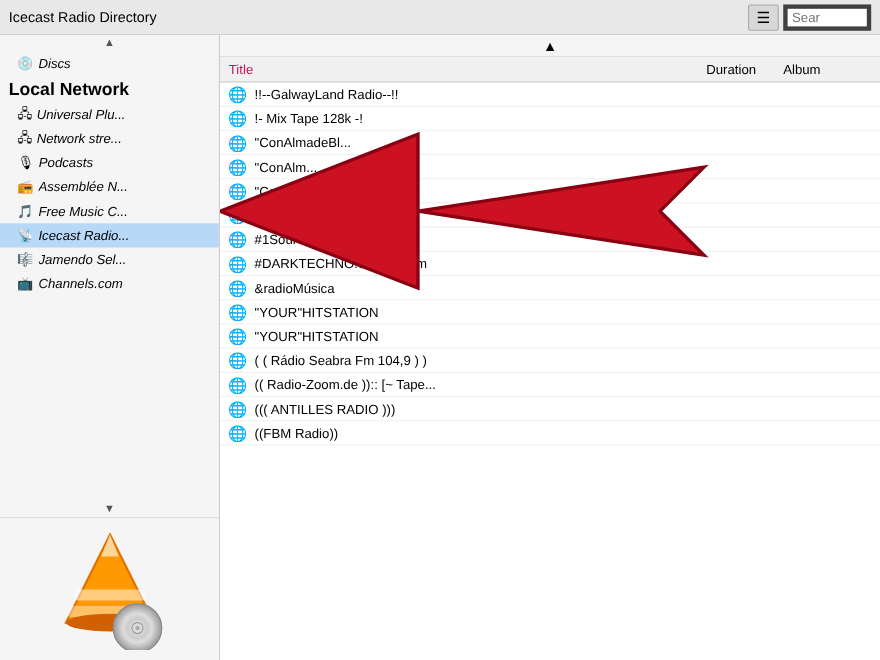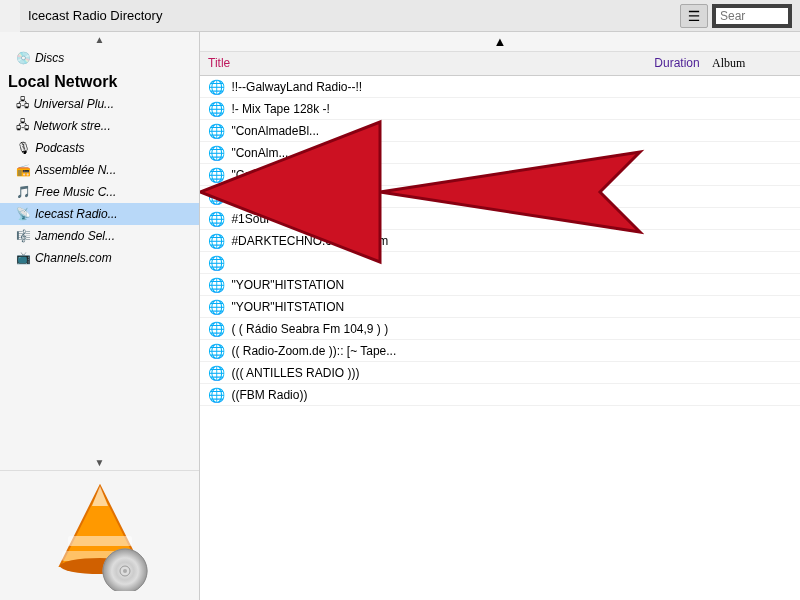--- a/index.html
+++ b/index.html
@@ -14,21 +14,20 @@
 
     
     .title-bar {
       display: flex;
       align-items: center;
       justify-content: space-between;
       background: #e8e8e8;
       border-bottom: 1px solid #ccc;
       padding: 4px 8px;
       height: 32px;
-      margin-left: 20px;
     }
     .title-bar-left {
       display: flex;
       align-items: center;
       gap: 6px;
     }
     .title-text {
       font-size: 13px;
       font-weight: normal;
       color: #000;
@@ -168,27 +167,25 @@
       padding: 4px 8px;
       font-size: 12px;
       font-weight: normal;
     }
     .col-title {
       flex: 1;
       color: #be185d;
     }
     .col-duration {
       width: 70px;
-      color: #4c1d95;
-      text-align: center;
+      color: #000000;
     }
     .col-album {
       width: 80px;
       color: #000;
-      font-family: Liberation Serif, serif;
     }
     .content-list {
       flex: 1;
       overflow-y: auto;
     }
     .list-item {
       display: flex;
       align-items: center;
       padding: 2px 8px;
       height: 22px;
@@ -378,20 +375,21 @@
           <span class="item-album"></span>
         </div>
         <div class="list-item">
           <span class="globe-icon">🌐</span>
           <span class="item-title">#DARKTECHNO.com stream</span>
           <span class="item-duration"></span>
           <span class="item-album"></span>
         </div>
         <div class="list-item">
           <span class="globe-icon">🌐</span>
+          <span class="item-title">&amp;radioMúsica</span>
           <span class="item-duration"></span>
           <span class="item-album"></span>
         </div>
         <div class="list-item">
           <span class="globe-icon">🌐</span>
           <span class="item-title">"YOUR"HITSTATION</span>
           <span class="item-duration"></span>
           <span class="item-album"></span>
         </div>
         <div class="list-item">

